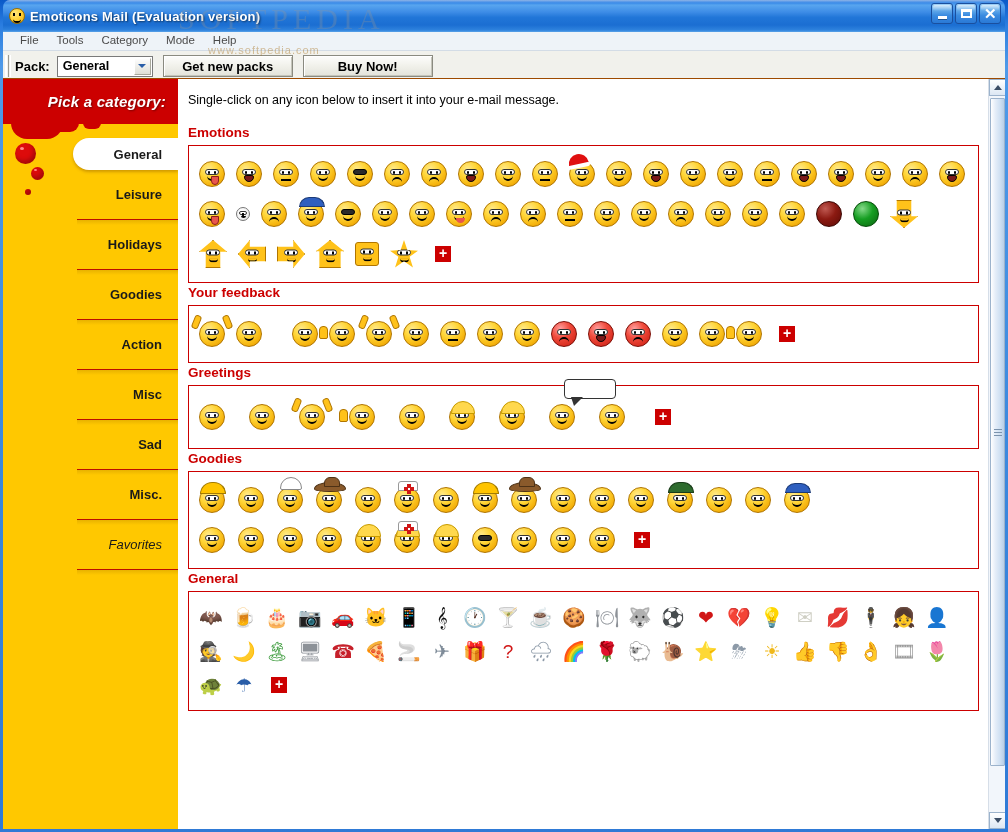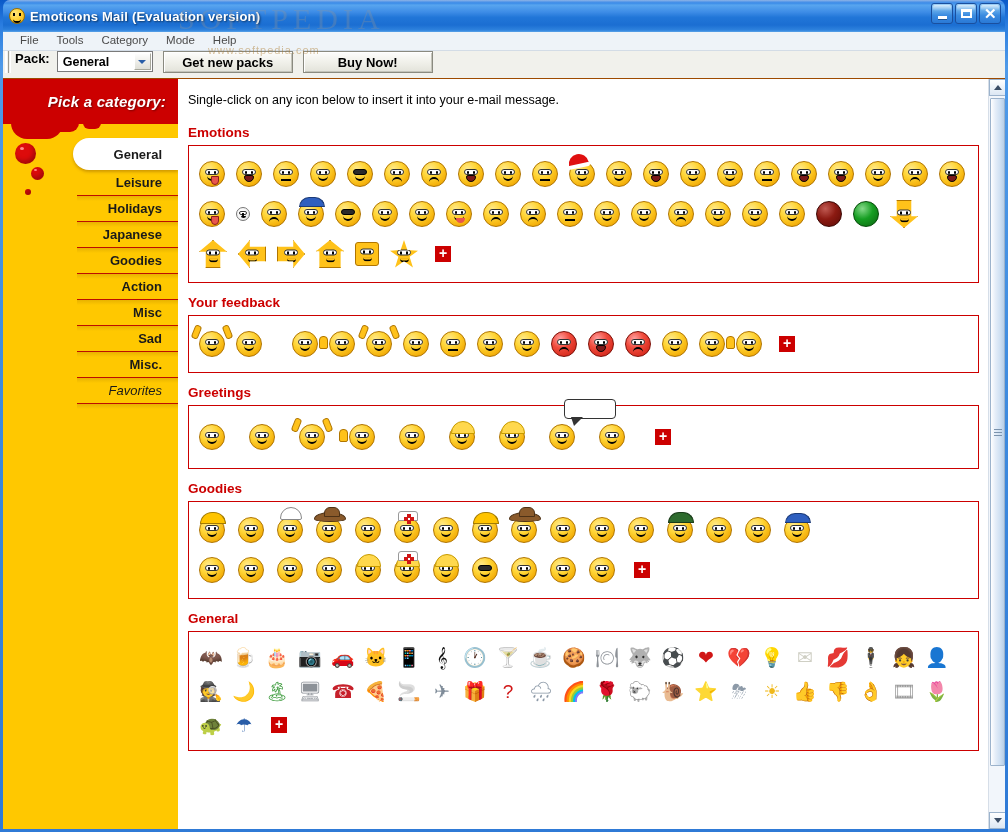--- a/index.html
+++ b/index.html
@@ -73,21 +73,21 @@
     height: 19px; background: #eef3f8; display: flex; align-items: flex-end;
     padding-left: 8px; position: relative; border-bottom: 1px solid #d3dce6;
   }
   .menu-item {
     font-size: 11.5px; color: #4a4a4a; padding: 0 9px; line-height: 19px;
     white-space: nowrap;
   }
 
   
   #toolbar {
-    height: 31px; background: #f1f1ec; display: flex; 
+    height: 31px; background: #f1f1ec; display: flex; align-items: center;
     position: relative; border-bottom: 1px solid #c8c8c0;
     padding-left: 2px;
   }
   .grip {
     width: 6px; height: 22px; margin-right: 4px; flex:0 0 auto;
     background-image:
       linear-gradient(to right, #ffffff 0 1px, transparent 1px 2px, #9a9a92 2px 3px, transparent 3px 4px);
     background-size: 4px 100%;
     border-left: 1px solid #fff;
   }
@@ -148,21 +148,21 @@
     box-shadow: inset -2px -3px 4px rgba(0,0,0,.25);
   }
   #dot1 { left: 12px; top: 64px; width: 21px; height: 21px; }
   #dot1::after { content:""; position:absolute; left:5px; top:4px; width:4px;height:3px;background:#ff8a8a;border-radius:50%; }
   #dot2 { left: 28px; top: 88px; width: 13px; height: 13px; }
   #dot2::after { content:""; position:absolute; left:3px; top:2px; width:3px;height:2px;background:#ff8a8a;border-radius:50%; }
   #dot3 { left: 22px; top: 110px; width: 6px; height: 6px; }
 
   #cat-list { position: relative; margin-top: 14px; }
   .cat-item {
-    height: 26px; display:flex; align-items:center; justify-content:flex-end;
+    height: 50px; display:flex; align-items:center; justify-content:flex-end;
     padding-right: 16px; position: relative;
     font-size: 13px; font-weight: bold; color:#1a1a1a;
     border-bottom: 1.5px solid #cc0000;
     margin-left: 74px;
   }
   .cat-item::after {
     content:""; position:absolute; left:0; right:0; bottom:-6px; height:6px;
     background: linear-gradient(to bottom, rgba(120,70,0,.20), rgba(120,70,0,0));
     pointer-events:none;
   }
@@ -174,21 +174,21 @@
   .cat-item.selected::after { display:none; }
   .cat-item.italic { font-style: italic; font-weight: normal; font-size: 13px; }
 
   
   #main {
     flex: 1 1 auto; background:#fff; position: relative; overflow: hidden;
     padding: 14px 0 0 10px;
   }
   #instruction { font-size: 12.5px; color:#000; margin-bottom: 18px; }
 
-  .section { margin-bottom: 12px; padding-right: 26px; }
+  .section { margin-bottom: 2px; padding-right: 26px; }
   .sec-title {
     font-size: 13.5px; font-weight: bold; color:#cc0000; margin-bottom: 5px;
   }
   .sec-box {
     border: 1.5px solid #cc0000; background:#fff;
     padding: 8px 6px 8px 10px;
   }
   .row { display:flex; align-items:center; height: 40px; }
   .row.tall { height: 46px; }
 
@@ -389,21 +389,20 @@
       <div class="drip" id="drip2"></div>
       <div class="drip" id="drip3"></div>
       <div class="dot" id="dot1"></div>
       <div class="dot" id="dot2"></div>
       <div class="dot" id="dot3"></div>
 
       <div id="cat-list">
         <div class="cat-item selected">General</div>
         <div class="cat-item">Leisure</div>
         <div class="cat-item">Holidays</div>
-        <div class="cat-item">Japanese</div>
         <div class="cat-item">Goodies</div>
         <div class="cat-item">Action</div>
         <div class="cat-item">Misc</div>
         <div class="cat-item">Sad</div>
         <div class="cat-item">Misc.</div>
         <div class="cat-item italic">Favorites</div>
       </div>
     </div>
 
     <div id="main">

